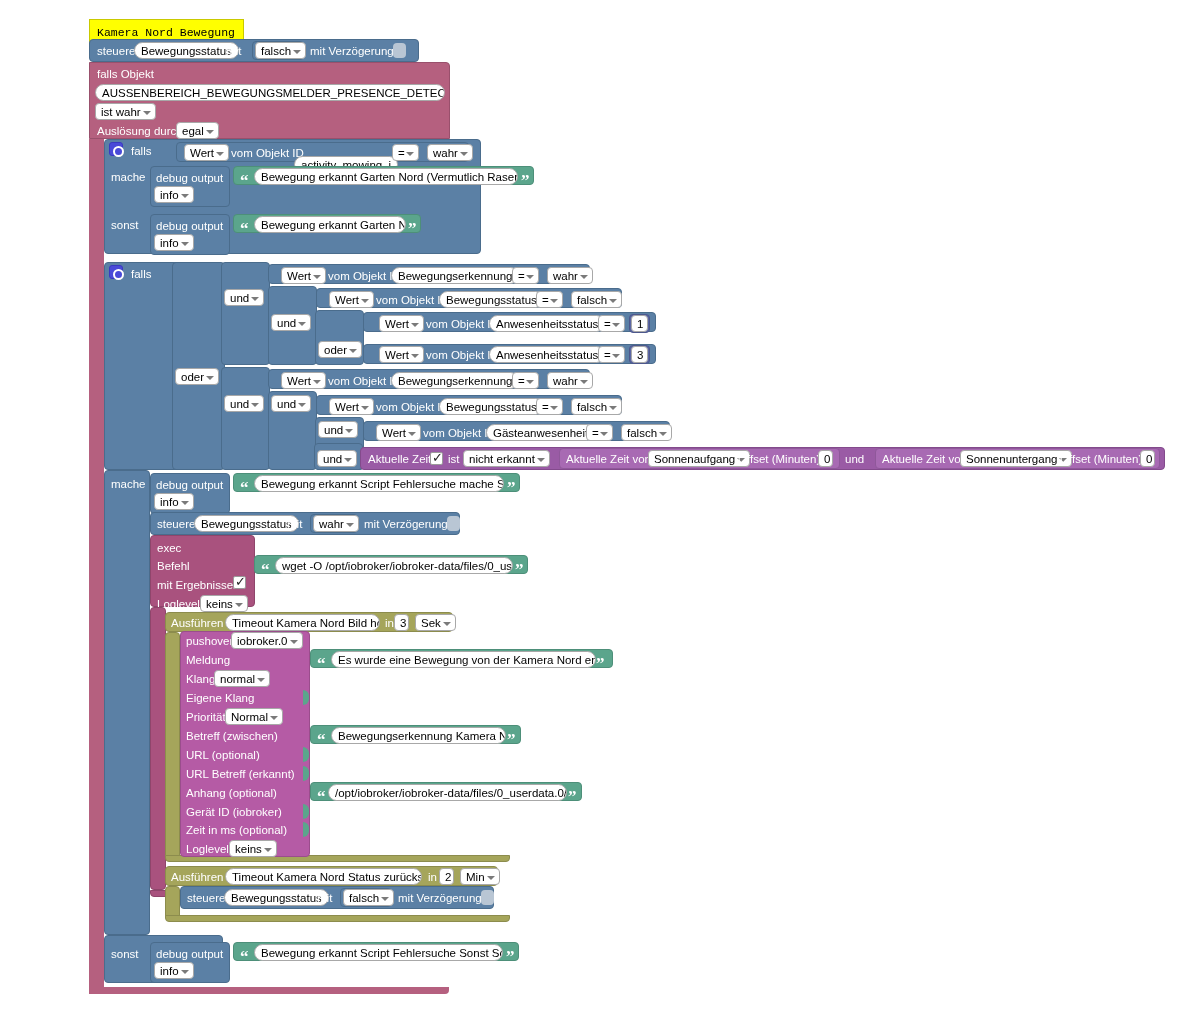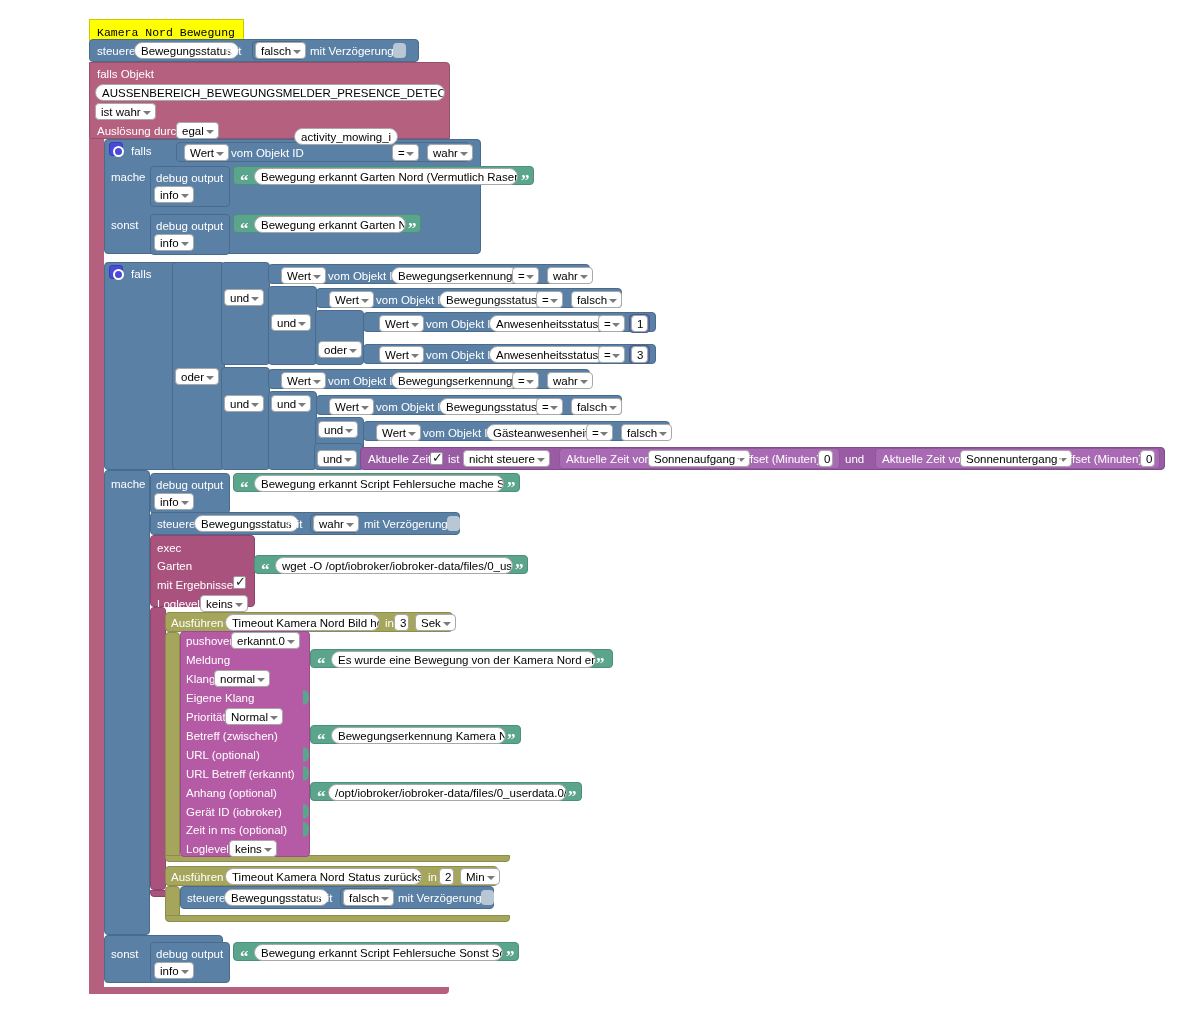--- a/index.html
+++ b/index.html
@@ -207,21 +207,21 @@
   <div class="b-trig-l" style="position:absolute; left:89px; top:139px; width:15px; height:855px;"></div>
   <div class="b-trig-l" style="position:absolute; left:89px; top:987px; width:360px; height:7px; border-radius:0 0 4px 4px;"></div>
 
   <div class="body b-ctrl" style="left:104px; top:139px; width:377px; height:115px;"></div>
   <div class="gear" style="left:109px; top:142px;"></div>
   <div class="lbl" style="left:131px; top:144px;">falls</div>
 
   <div class="body b-logic" style="left:176px; top:142px; width:293px; height:20px;"></div>
   <div class="dd" style="left:184px; top:144px;">Wert</div>
   <div class="lbl" style="left:231px; top:146px;">vom Objekt ID</div>
-  <div class="field" style="left:294px; top:128px;">activity_mowing_i</div>
+  <div class="field" style="left:294px; top:156px;">activity_mowing_i</div>
   <div class="dd" style="left:392px; top:144px; padding-right:13px;">=</div>
   <div class="dd" style="left:427px; top:144px;">wahr</div>
 
   <div class="lbl" style="left:111px; top:170px;">mache</div>
   <div class="body b-ctrl" style="left:150px; top:166px; width:80px; height:41px;"></div>
   <div class="lbl" style="left:156px; top:171px;">debug output</div>
   <div class="dd" style="left:154px; top:186px;">info</div>
   <div class="body b-text" style="left:233px; top:166px; width:301px; height:19px;"></div>
   <div class="q" style="left:240px; top:174px;">“</div>
   <div class="field" style="left:254px; top:168px; width:264px;">Bewegung erkannt Garten Nord (Vermutlich Rasenmä…</div>
@@ -312,21 +312,21 @@
   <div class="dd" style="left:586px; top:424px; padding-right:13px;">=</div>
   <div class="dd" style="left:621px; top:424px;">falsch</div>
 
   <div class="body b-logic" style="left:314px; top:443px; width:49px; height:27px;"></div>
   <div class="dd" style="left:317px; top:450px;">und</div>
 
   <div class="body b-time" style="left:360px; top:447px; width:805px; height:23px;"></div>
   <div class="lbl" style="left:368px; top:452px;">Aktuelle Zeit</div>
   <div class="cbx" style="left:430px; top:452px;"></div>
   <div class="lbl" style="left:448px; top:452px;">ist</div>
-  <div class="dd" style="left:463px; top:450px;">nicht steuere</div>
+  <div class="dd" style="left:463px; top:450px;">nicht erkannt</div>
 
   <div class="body b-time2" style="left:559px; top:448px; width:281px; height:21px;"></div>
   <div class="lbl" style="left:566px; top:452px;">Aktuelle Zeit von</div>
   <div class="dd" style="left:648px; top:450px;">Sonnenaufgang</div>
   <div class="lbl" style="left:738px; top:452px;">Offset (Minuten)</div>
   <div class="numfld" style="left:818px; top:450px; width:15px;">0</div>
 
   <div class="lbl" style="left:845px; top:452px;">und</div>
 
   <div class="body b-time2" style="left:875px; top:448px; width:285px; height:21px;"></div>
@@ -350,21 +350,21 @@
   <div class="lbl" style="left:157px; top:517px;">steuere</div>
   <div class="field" style="left:194px; top:515px;">Bewegungsstatus</div>
   <div class="lbl" style="left:287px; top:517px;">mit</div>
   <div class="body b-ctrl2" style="left:310px; top:514px; width:48px; height:19px;"></div>
   <div class="dd" style="left:313px; top:515px;">wahr</div>
   <div class="lbl" style="left:364px; top:517px;">mit Verzögerung</div>
   <div class="socket-pill" style="left:447px; top:516px;"></div>
 
   <div class="body b-exec" style="left:150px; top:535px; width:105px; height:72px;"></div>
   <div class="lbl" style="left:157px; top:541px;">exec</div>
-  <div class="lbl" style="left:157px; top:559px;">Garten</div>
+  <div class="lbl" style="left:157px; top:559px;">Befehl</div>
   <div class="lbl" style="left:157px; top:578px;">mit Ergebnissen</div>
   <div class="cbx" style="left:233px; top:576px;"></div>
   <div class="lbl" style="left:157px; top:597px;">Loglevel</div>
   <div class="dd" style="left:200px; top:595px;">keins</div>
 
   <div class="body b-text" style="left:254px; top:555px; width:274px; height:19px;"></div>
   <div class="q" style="left:261px; top:563px;">“</div>
   <div class="field" style="left:275px; top:557px; width:238px;">wget -O /opt/iobroker/iobroker-data/files/0_user…</div>
   <div class="q" style="left:515px; top:563px;">”</div>
 
@@ -376,21 +376,21 @@
   <div class="field" style="left:225px; top:614px; width:155px;">Timeout Kamera Nord Bild holen</div>
   <div class="lbl" style="left:385px; top:616px;">in</div>
   <div class="numfld" style="left:394px; top:614px; width:15px;">3</div>
   <div class="dd" style="left:415px; top:614px;">Sek</div>
 
   <div class="body b-timeout" style="left:165px; top:632px; width:15px; height:228px;"></div>
   <div class="body b-timeout" style="left:165px; top:855px; width:345px; height:7px; border-radius:0 0 4px 4px;"></div>
 
   <div class="body b-push" style="left:180px; top:631px; width:130px; height:226px;"></div>
   <div class="lbl" style="left:186px; top:634px;">pushover</div>
-  <div class="dd" style="left:231px; top:632px;">erkannt.0</div>
+  <div class="dd" style="left:231px; top:632px;">iobroker.0</div>
 
   <div class="lbl" style="left:186px; top:653px;">Meldung</div>
   <div class="body b-text" style="left:310px; top:649px; width:303px; height:19px;"></div>
   <div class="q" style="left:317px; top:657px;">“</div>
   <div class="field" style="left:331px; top:651px; width:265px;">Es wurde eine Bewegung von der Kamera Nord erfas…</div>
   <div class="q" style="left:596px; top:657px;">”</div>
 
   <div class="lbl" style="left:186px; top:672px;">Klang</div>
   <div class="dd" style="left:214px; top:670px;">normal</div>
 

